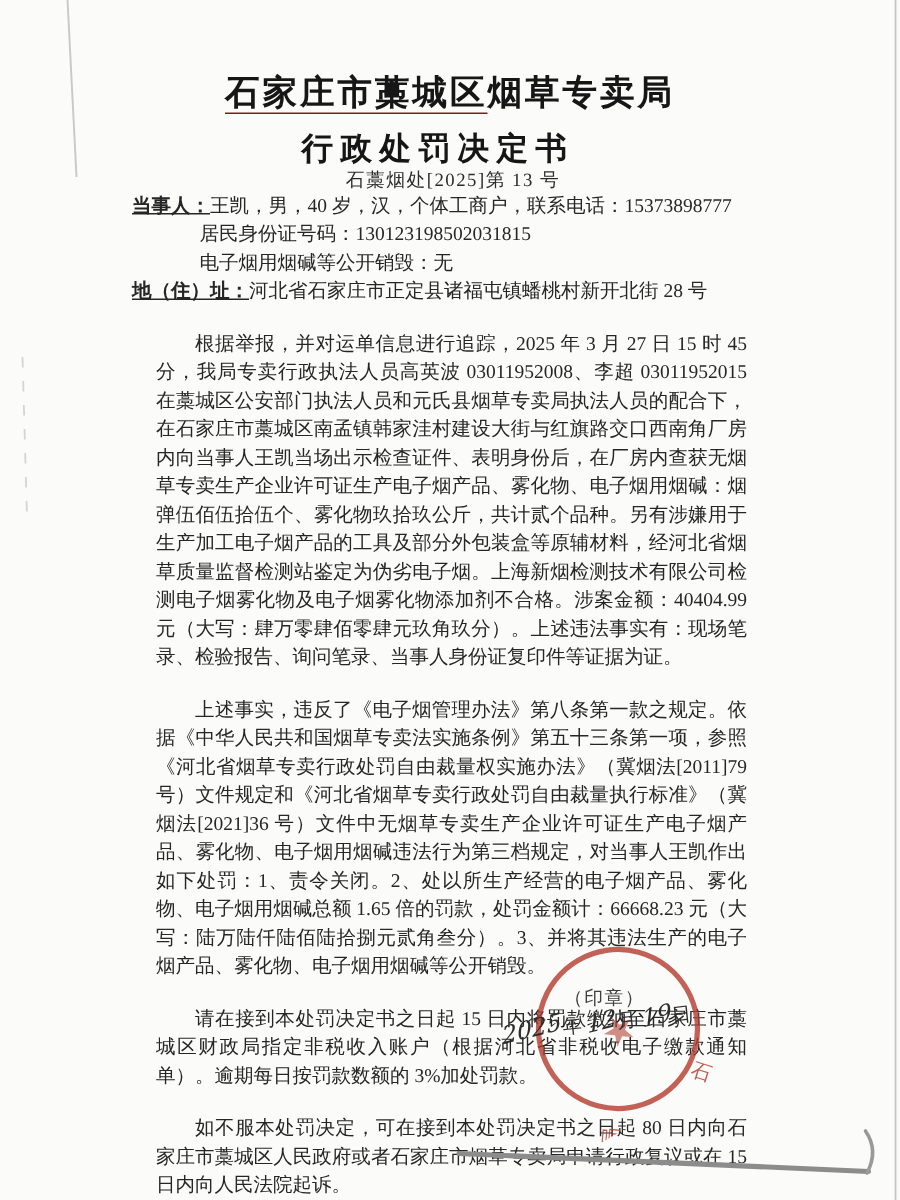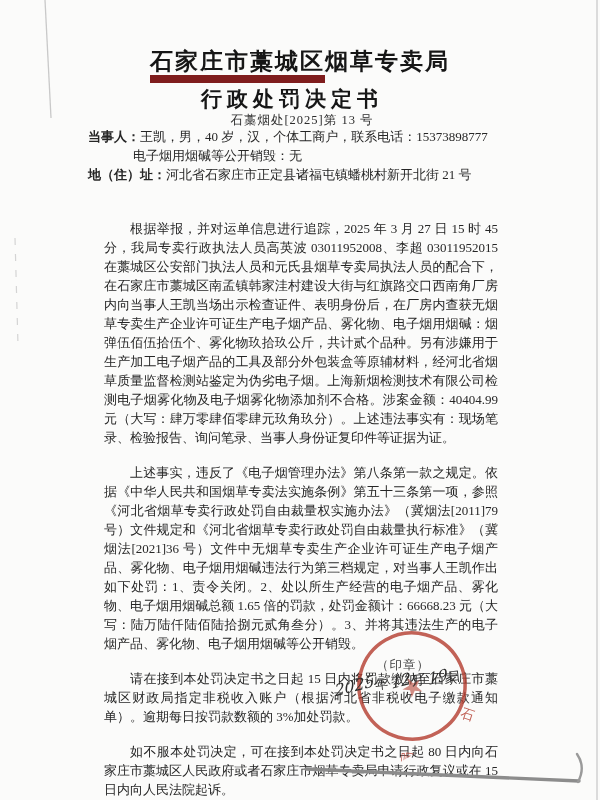--- a/index.html
+++ b/index.html
@@ -15,39 +15,39 @@
     overflow:hidden;
     color:#262626;
   }
   
   .title{
     position:absolute;top:46px;left:0;right:0;
     text-align:center;
     font-size:23px;font-weight:bold;color:#161616;
     letter-spacing:2px;white-space:nowrap;
   }
-  .title .u{border-bottom:8px solid #7f1d1d;padding-bottom:1px;}
+  .title .u{border-bottom:1px solid #7f1d1d;padding-bottom:1px;}
   .subtitle{
     position:absolute;top:85px;left:0;right:16px;
     text-align:center;
     font-size:21px;font-weight:bold;color:#161616;
     letter-spacing:5px;
   }
   .doc-no{
     position:absolute;top:112px;left:4px;right:0;
     text-align:center;
     font-size:12.5px;color:#2b2b2b;letter-spacing:1px;
   }
   
   .party{
     position:absolute;top:127px;left:88px;width:428px;
     font-size:13px;line-height:19px;color:#262626;
   }
   .party p{margin:0;}
-  .party .lbl{font-weight:bold;font-family:"Liberation Sans","DejaVu Sans",sans-serif;}
+  .party .lbl{font-weight:bold;font-family:"Liberation Sans","DejaVu Sans",sans-serif;text-decoration:underline;}
   .party .indent{padding-left:45px;}
   
   .body-text{
     position:absolute;top:203px;left:88px;width:426px;
     font-size:13px;line-height:19px;
     text-align:justify;color:#262626;
   }
   .body-text p{margin:16px;text-indent:2em;}
   
   .seal-wrap{
@@ -84,22 +84,23 @@
 <div class="page">
 
   <div class="title">
     <span class="u">石家庄市藁城区</span><span>烟草专卖局</span>
   </div>
   <div class="subtitle">行政处罚决定书</div>
   <div class="doc-no">石藁烟处[2025]第 13 号</div>
 
   <div class="party">
     <p><span class="lbl">当事人：</span><span>王凯，男，40 岁，汉，个体工商户，联系电话：15373898777</span></p>
+    <p class="indent">居民身份证号码：130123198502031815</p>
     <p class="indent">电子烟用烟碱等公开销毁：无</p>
-    <p><span class="lbl">地（住）址：</span><span>河北省石家庄市正定县诸福屯镇蟠桃村新开北街 21 号</span></p>
+    <p><span class="lbl">地（住）址：</span><span>河北省石家庄市正定县诸福屯镇蟠桃村新开北街 28 号</span></p>
   </div>
 
   <div class="body-text">
     <p>根据举报，并对运单信息进行追踪，2025 年 3 月 27 日 15 时 45 分，我局专卖行政执法人员高英波 03011952008、李超 03011952015 在藁城区公安部门执法人员和元氏县烟草专卖局执法人员的配合下，在石家庄市藁城区南孟镇韩家洼村建设大街与红旗路交口西南角厂房内向当事人王凯当场出示检查证件、表明身份后，在厂房内查获无烟草专卖生产企业许可证生产电子烟产品、雾化物、电子烟用烟碱：烟弹伍佰伍拾伍个、雾化物玖拾玖公斤，共计贰个品种。另有涉嫌用于生产加工电子烟产品的工具及部分外包装盒等原辅材料，经河北省烟草质量监督检测站鉴定为伪劣电子烟。上海新烟检测技术有限公司检测电子烟雾化物及电子烟雾化物添加剂不合格。涉案金额：40404.99 元（大写：肆万零肆佰零肆元玖角玖分）。上述违法事实有：现场笔录、检验报告、询问笔录、当事人身份证复印件等证据为证。</p>
     <p>上述事实，违反了《电子烟管理办法》第八条第一款之规定。依据《中华人民共和国烟草专卖法实施条例》第五十三条第一项，参照《河北省烟草专卖行政处罚自由裁量权实施办法》（冀烟法[2011]79 号）文件规定和《河北省烟草专卖行政处罚自由裁量执行标准》（冀烟法[2021]36 号）文件中无烟草专卖生产企业许可证生产电子烟产品、雾化物、电子烟用烟碱违法行为第三档规定，对当事人王凯作出如下处罚：1、责令关闭。2、处以所生产经营的电子烟产品、雾化物、电子烟用烟碱总额 1.65 倍的罚款，处罚金额计：66668.23 元（大写：陆万陆仟陆佰陆拾捌元贰角叁分）。3、并将其违法生产的电子烟产品、雾化物、电子烟用烟碱等公开销毁。</p>
     <p>请在接到本处罚决定书之日起 15 日内将罚款缴纳至石家庄市藁城区财政局指定非税收入账户（根据河北省非税收电子缴款通知单）。逾期每日按罚款数额的 3%加处罚款。</p>
     <p>如不服本处罚决定，可在接到本处罚决定书之日起 80 日内向石家庄市藁城区人民政府或者石家庄市烟草专卖局申请行政复议或在 15 日内向人民法院起诉。</p>
   </div>
 
   <div class="seal-wrap">

